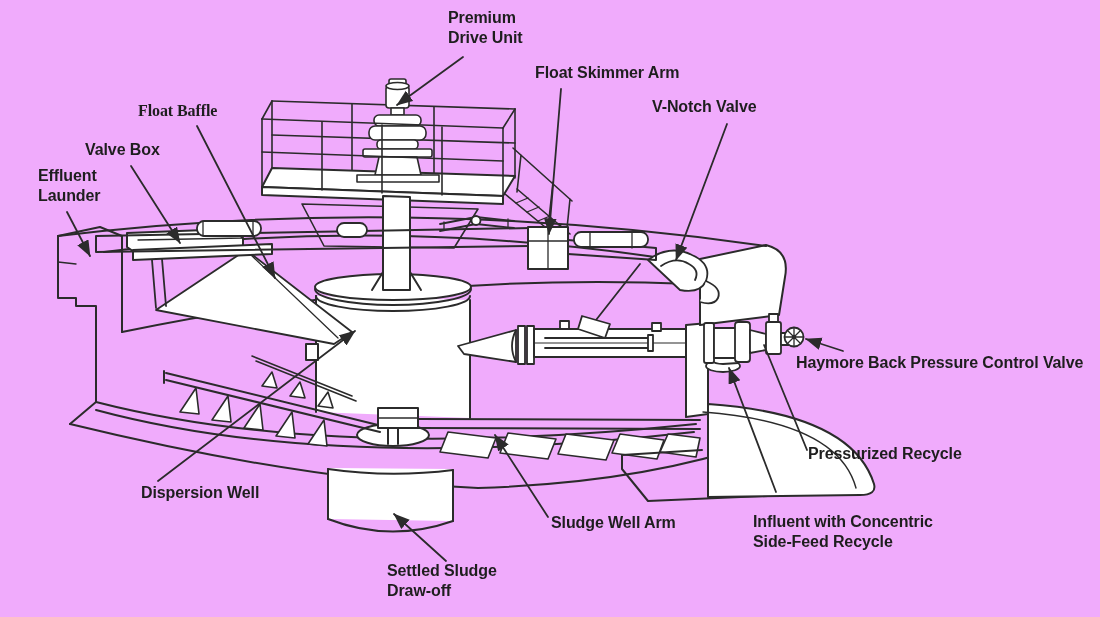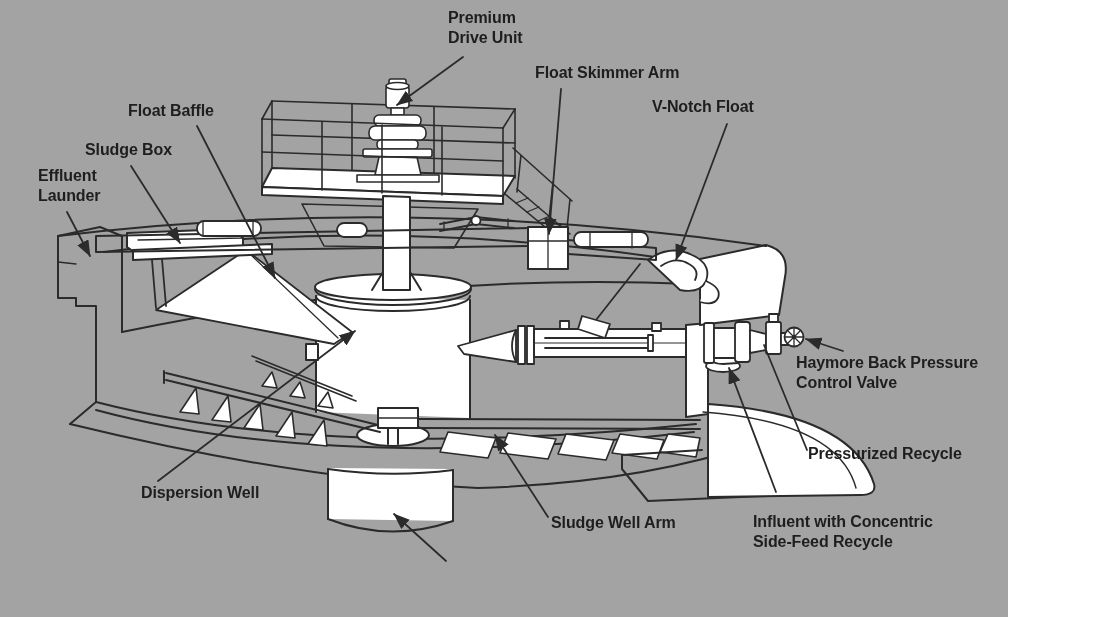--- a/index.html
+++ b/index.html
@@ -1,17 +1,17 @@
 <!DOCTYPE html>
 <html><head>
 <meta charset="utf-8">
 <style>
   html,body{margin:0;padding:0;}
   body{width:1100px;height:617px;overflow:hidden;background:#ffffff;}
-  .stage{position:relative;width:1008px;height:617px;background:#a3a3a3;
+  .stage{position:relative;width:1100px;height:617px;background:#f0abfc;
          font-family:"Liberation Sans", sans-serif;}
   .stage svg{position:absolute;left:0;top:0;}
   .lbl{position:absolute;font-weight:700;font-size:16px;line-height:1.22;
        letter-spacing:-0.1px;color:#1e1e1e;white-space:pre-line;}
 </style>
 </head>
 <body style="background: rgb(255, 255, 255);">
 
 <div class="stage">
 
@@ -190,25 +190,27 @@
     <path d="M776,492 L729,368" marker-end="url(#ah)"></path>
     <path d="M158,481 L355,331" marker-end="url(#ah)"></path>
     <path d="M548,517 L495,435" marker-end="url(#ah)"></path>
     <path d="M446,561 L394,514" marker-end="url(#ah)"></path>
   </g>
 </svg>
 
   <div class="lbl" style="left: 448px; top: 8px; color: rgb(30, 30, 30);">Premium
 Drive Unit</div>
   <div class="lbl" style="left: 535px; top: 63px; color: rgb(30, 30, 30);">Float Skimmer Arm</div>
-  <div class="lbl" style="left: 128px; top: 101px; color: rgb(30, 30, 30);">Float Baffle</div>
-  <div class="lbl" style="left: 85px; top: 140px; color: rgb(30, 30, 30);">Sludge Box</div>
+  <div class="lbl" style="left: 138px; top: 101px; color: rgb(30, 30, 30); font-family: Liberation Serif, serif;">Float Baffle</div>
+  <div class="lbl" style="left: 85px; top: 140px; color: rgb(30, 30, 30);">Valve Box</div>
   <div class="lbl" style="left: 38px; top: 166px; color: rgb(30, 30, 30);">Effluent
 Launder</div>
-  <div class="lbl" style="left: 652px; top: 97px; color: rgb(30, 30, 30);">V-Notch Float</div>
+  <div class="lbl" style="left: 652px; top: 97px; color: rgb(30, 30, 30);">V-Notch Valve</div>
   <div class="lbl" style="left: 796px; top: 353px; color: rgb(30, 30, 30);">Haymore Back Pressure Control Valve</div>
   <div class="lbl" style="left: 808px; top: 444px; color: rgb(30, 30, 30);">Pressurized Recycle</div>
   <div class="lbl" style="left: 753px; top: 512px; color: rgb(30, 30, 30);">Influent with Concentric
 Side-Feed Recycle</div>
   <div class="lbl" style="left: 97px; top: 483px; color: rgb(30, 30, 30); margin-left: 44px;">Dispersion Well</div>
   <div class="lbl" style="left: 551px; top: 513px; color: rgb(30, 30, 30);">Sludge Well Arm</div>
+  <div class="lbl" style="left: 387px; top: 561px; color: rgb(30, 30, 30);">Settled Sludge
+Draw-off</div>
 
 </div>
 
 </body></html>

